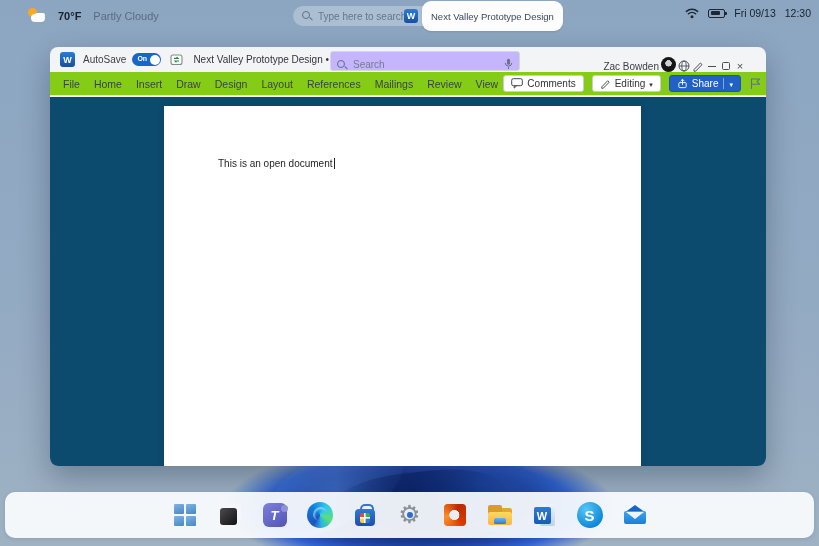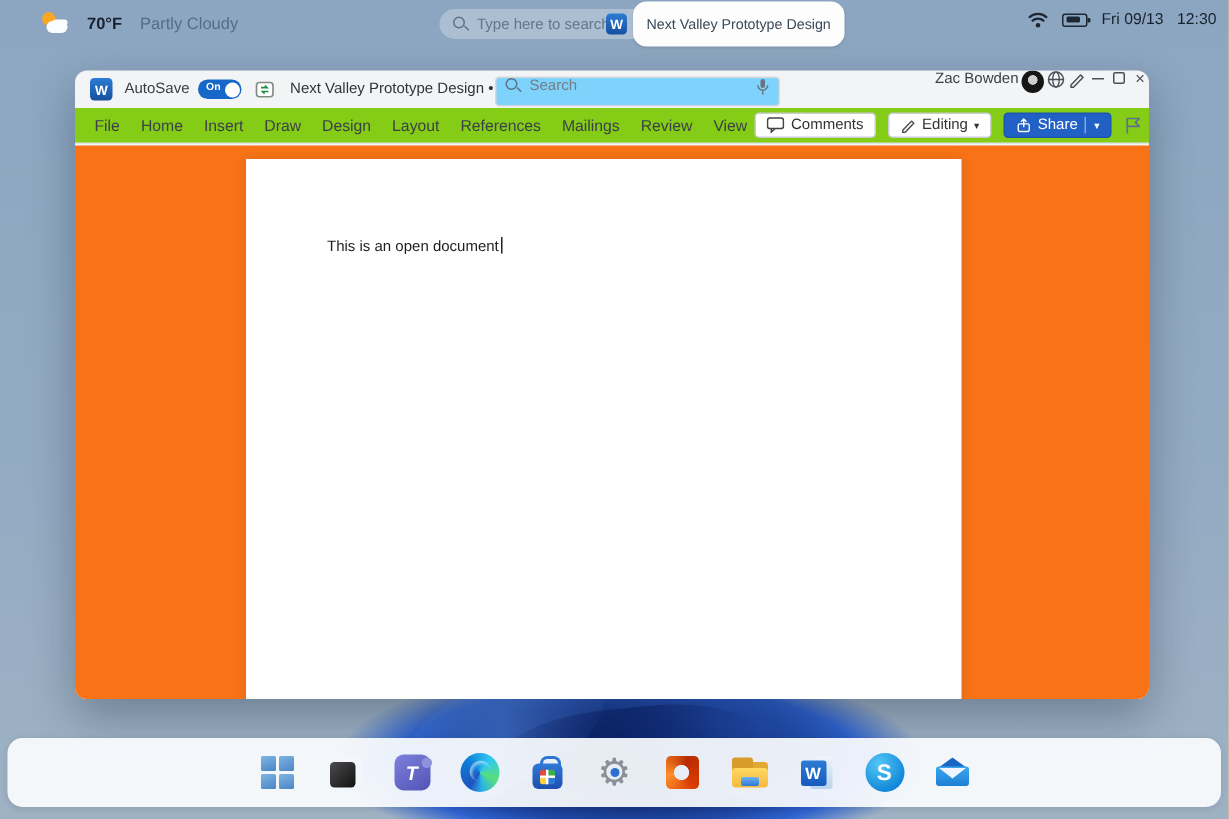--- a/index.html
+++ b/index.html
@@ -56,43 +56,43 @@
   .word-ico-sm{width:15px;height:15px;border-radius:3px;margin-left:10px;
     background:linear-gradient(180deg,#2b7cd3,#174f9e);color:#fff;font-size:9px;font-weight:bold;
     display:flex;align-items:center;justify-content:center}
   .autosave-label{margin-left:8px;color:#3a3f46}
   .toggle{position:relative;margin-left:6px;width:29px;height:13px;border-radius:7px;background:#1667c8;cursor:pointer}
   .toggle .on{position:absolute;left:5px;top:2.2px;font-size:7px;color:#fff;font-weight:bold}
   .toggle:after{content:'';position:absolute;right:1.5px;top:1.5px;width:10px;height:10px;border-radius:50%;background:#fff}
   .saveico{margin-left:9px}
   .doc-title{margin-left:10px;color:#2f343b;white-space:nowrap}
   .tchev{margin-left:5px;font-size:7px;color:#555}
-  .tb-searchbox{position:absolute;left:280px;top:4px;width:190px;height:20px;background:#7dd3fc;
-    border:1px solid #d4d7dc;border-radius:3px;display:flex;align-items:flex-start;padding:0 6px}
+  .tb-searchbox{position:absolute;left:280px;top:4px;width:190px;height:20px;background:#c4b5fd;
+    border:1px solid #d4d7dc;border-radius:3px;display:flex;align-items:flex-end;padding:0 6px}
   .word-search-input{flex:1;border:none;outline:none;background:transparent;font-size:10px;color:#444;
     margin-left:6px;font-family:"Liberation Sans",sans-serif}
   .word-search-input::placeholder{color:#767c85}
-  .title-right{position:absolute;right:0;top:0;height:25px;display:flex;align-items:flex-start;gap:2px}
+  .title-right{position:absolute;right:20px;top:0;height:25px;display:flex;align-items:flex-end;gap:2px}
   .user-name{font-size:10px;color:#3a3f46;white-space:nowrap}
   .avatar{width:15px;height:15px;border-radius:50%;background:radial-gradient(circle at 50% 42%,#cfcfcf 0 26%,#161616 30%)}
   .winctl{font-size:11px;color:#4a4f56;width:12px;text-align:center;cursor:pointer}
   .ctl-min i{display:inline-block;width:8px;height:1.2px;background:#4a4f56;vertical-align:3px}
   .ctl-max i{display:inline-block;width:8px;height:8px;border:1.2px solid #4a4f56;border-radius:1.5px}
 
   .ribbonrow{position:relative;height:24px;display:flex;align-items:center;border-bottom:1px solid #e0e3e7;background:#84cc16}
   .tabs{display:flex;margin-left:6px}
   .tab{padding:0 7px;font-size:10.5px;color:#3c4148;cursor:pointer;white-space:nowrap}
   .ribbon-right{position:absolute;right:4px;display:flex;align-items:center;gap:8px}
   .btn{height:17px;display:flex;align-items:center;gap:4px;padding:0 7px;border:1px solid #c9cdd3;
     border-radius:3px;background:#fff;font-size:10px;color:#333;cursor:pointer;white-space:nowrap}
   .btn-share{background:#2160c4;border-color:#1c56b2;color:#fff}
   .chev{font-size:7px;line-height:1;margin-top:1px}
   .share-div{width:1px;height:11px;background:rgba(255,255,255,.45);margin:0 1px}
 
-  .docarea{position:absolute;left:0;right:0;top:50px;bottom:0;background:#f97316}
+  .docarea{position:absolute;left:0;right:0;top:50px;bottom:0;background:#0c4a6e}
   .page{position:absolute;left:114px;top:9px;width:477px;bottom:-4px;background:#fff;
     box-shadow:0 0 7px rgba(30,40,60,.14)}
   .doc-text{position:absolute;left:54px;top:52px;font-size:10px;color:#1f1f1f}
   .caret{display:inline-block;width:1px;height:11px;background:#222;margin-left:1px;vertical-align:-2px}
 
   
   .taskbar{position:absolute;left:5px;right:5px;top:492px;height:46px;border-radius:10px;
     background:rgba(250,252,254,.93);display:flex;align-items:center;justify-content:center;gap:17px;
     box-shadow:0 1px 4px rgba(20,40,70,.12)}
   .tb-ico{width:28px;height:28px;position:relative;cursor:pointer;flex:0 0 auto}

